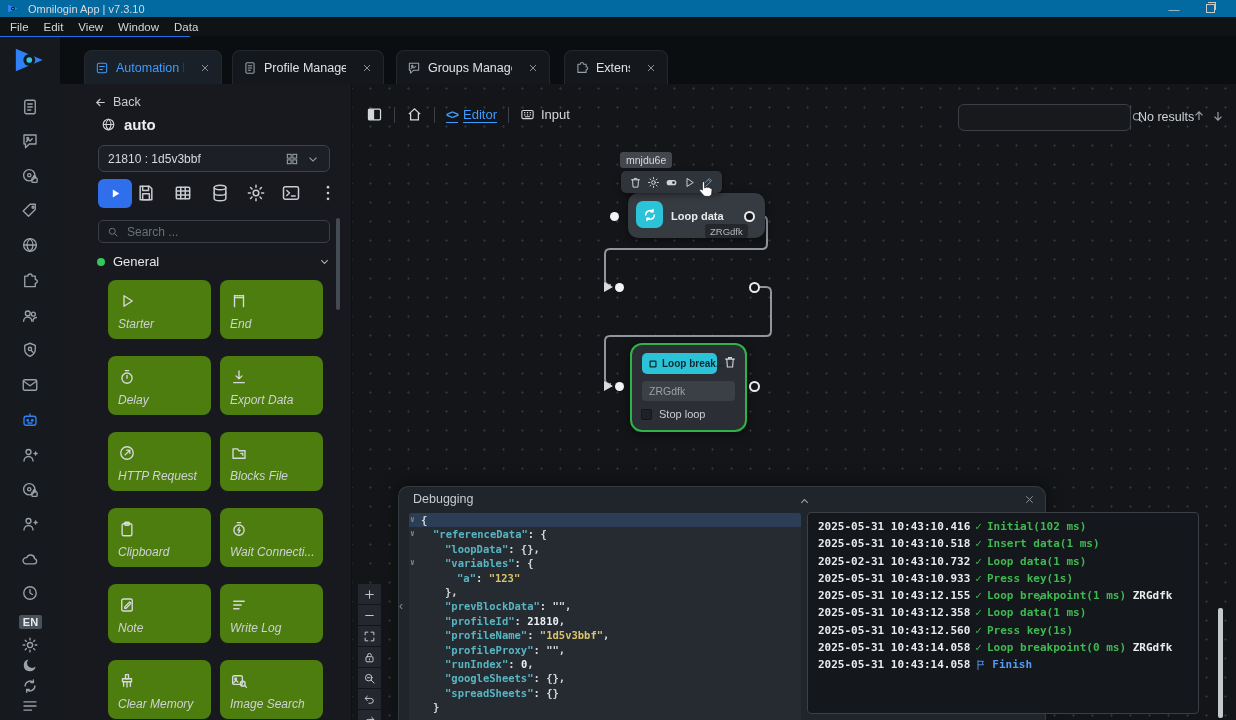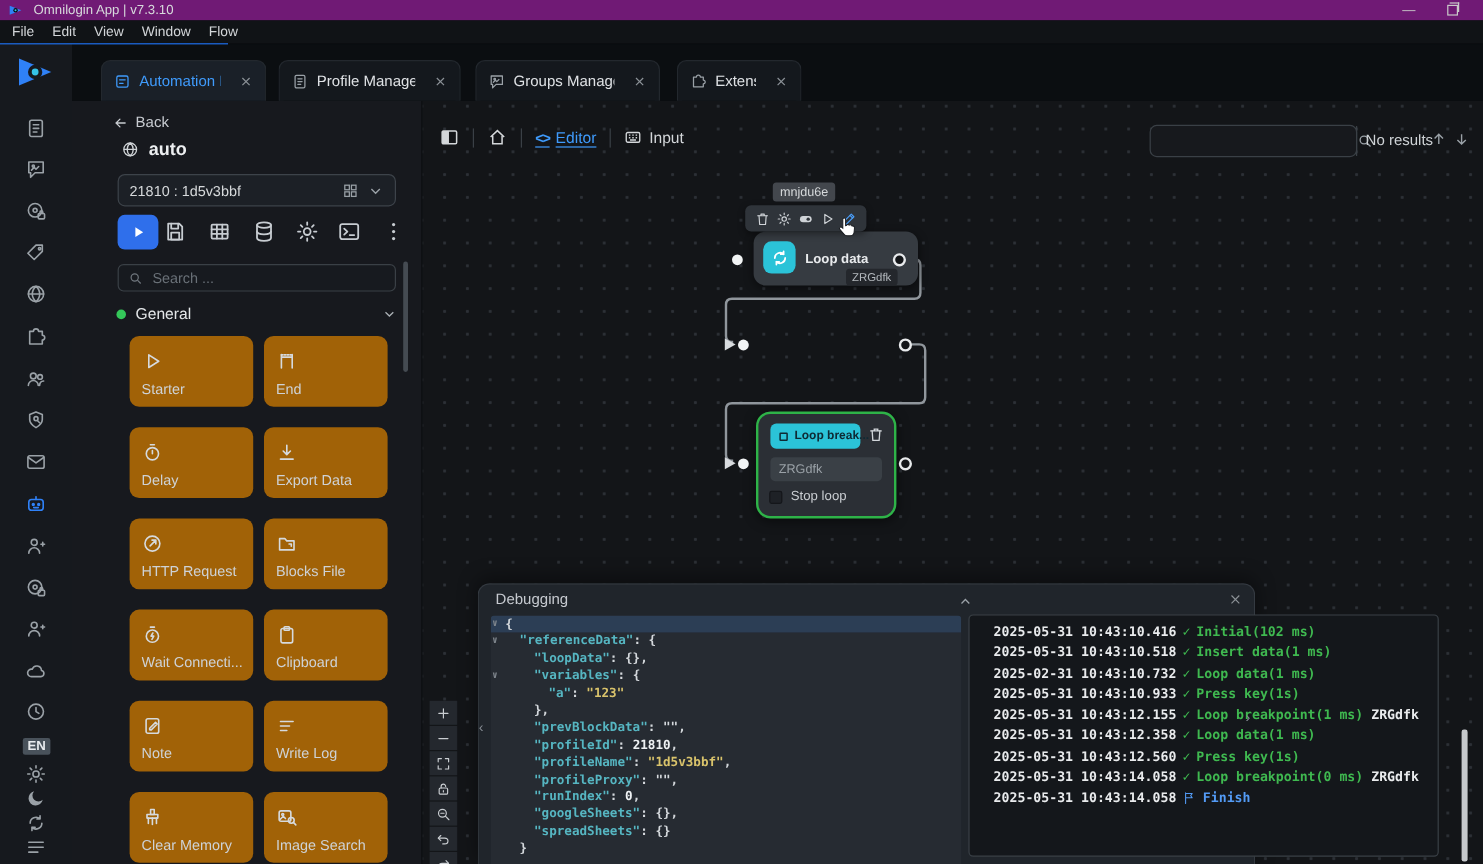--- a/index.html
+++ b/index.html
@@ -2,21 +2,21 @@
 <html><head>
 <meta charset="utf-8">
 <style>
   html,body{margin:0;padding:0;width:1236px;height:720px;overflow:hidden;background:#0a0d10;
     font-family:"Liberation Sans",sans-serif;-webkit-font-smoothing:antialiased;}
   *{box-sizing:border-box;}
   .abs{position:absolute;}
   .ic{display:inline-flex;align-items:center;justify-content:center;line-height:0;}
   .ic svg{width:100%;height:100%;}
   
-  #titlebar{position:absolute;left:0;top:0;width:1236px;height:17px;background:#701a75;color:#d7dadc;font-size:11px;display:flex;align-items:center;}
+  #titlebar{position:absolute;left:0;top:0;width:1236px;height:17px;background:#0369a1;color:#d7dadc;font-size:11px;display:flex;align-items:center;}
   #menubar{position:absolute;left:0;top:17px;width:1236px;height:19px;background:#101316;color:#d3d6d9;font-size:11.5px;display:flex;align-items:center;padding-left:10px;gap:15px;}
   .menu-item{cursor:default;}
   #blueline{position:absolute;left:0;top:36px;width:190px;height:2px;background:#1f6feb;}
   .winbtn{width:24px;height:15px;display:flex;align-items:center;justify-content:center;color:#c9c9c9;}
   
   #iconbar{position:absolute;left:0;top:37px;width:60px;height:683px;background:#16191e;z-index:5;}
   #applogo{position:absolute;left:12px;top:6px;width:36px;height:34px;}
   .sideic{position:absolute;left:21px;width:18px;height:18px;color:#9aa1a7;}
   .sideic.active{color:#2f81f7;}
   .enbadge{position:absolute;left:19px;width:23px;height:14px;background:#49525b;color:#e8ebee;font-size:11px;font-weight:bold;display:flex;align-items:center;justify-content:center;border-radius:2px;}
@@ -40,21 +40,21 @@
   .ptool{position:absolute;top:99px;width:20px;height:20px;color:#c7ccd1;}
   #psearch{position:absolute;left:38px;top:136px;width:232px;height:23px;background:#171a1f;border:1px solid #3a4046;border-radius:5px;display:flex;align-items:center;padding:0 8px;gap:6px;}
   #psearch .ic{width:12px;height:12px;color:#70777e;}
   #psearch input{flex:1;background:transparent;border:none;outline:none;color:#c9cdd1;font-size:12px;font-family:"Liberation Sans",sans-serif;}
   #psearch input::placeholder{color:#697077;}
   #sectionrow{position:absolute;left:37px;top:170px;width:234px;display:flex;align-items:center;}
   #sectionrow .dot{width:8px;height:8px;border-radius:50%;background:#34c759;margin-right:8px;}
   #sectionrow .lbl{color:#e4e7e9;font-size:13px;}
   #sectionrow .ic{margin-left:auto;width:13px;height:13px;color:#aab0b5;}
   #blockgrid{position:absolute;left:48px;top:196px;width:216px;display:grid;grid-template-columns:103px 103px;column-gap:9px;row-gap:17px;}
-  .blockcard{height:59px;background:#a16207;border-radius:8px;position:relative;padding:12px 10px;}
+  .blockcard{height:59px;background:#4d7c0f;border-radius:8px;position:relative;padding:12px 10px;font-style:italic;}
   .blockcard .ic{width:18px;height:18px;color:#d6dade;}
   .blockcard .blabel{position:absolute;left:10px;bottom:8px;right:6px;color:#ced2d6;font-size:12px;white-space:nowrap;overflow:hidden;}
   #panelscroll{position:absolute;left:276px;top:134px;width:4px;height:92px;background:#454b52;border-radius:2px;}
   
   #canvas{position:absolute;left:352px;top:84px;width:884px;height:636px;background:#131518;
     background-image:radial-gradient(circle,#2c3036 1.1px,transparent 1.4px);background-size:19px 19px;background-position:9px 14px;}
   #ctoolbar{position:absolute;left:14px;top:22px;display:flex;align-items:center;color:#d4d7da;font-size:13px;}
   #ctoolbar .ic{width:17px;height:17px;color:#d4d7da;}
   #ctoolbar .divider{width:1px;height:16px;background:#3a4046;margin:0 11px;}
   #ctoolbar .codeglyph{color:#3f9bfc;font-size:12px;font-weight:bold;letter-spacing:-1px;margin-right:5px;}
@@ -66,21 +66,21 @@
   #csearch .mag .ic{width:13px;height:13px;}
   #noresults{position:absolute;left:786px;top:26px;color:#cfd3d6;font-size:12.5px;}
   .navarrow{position:absolute;top:25px;width:14px;height:14px;color:#9aa1a7;}
   
   .zoombtn{position:absolute;left:6px;width:23px;height:20px;background:#24282e;display:flex;align-items:center;justify-content:center;color:#c9cdd1;}
   .zoombtn .ic{width:13px;height:13px;}
   
   .port-dot{position:absolute;width:9px;height:9px;border-radius:50%;background:#f2f4f5;z-index:6;}
   .port-ring{position:absolute;width:11px;height:11px;border-radius:50%;border:2px solid #e8eaec;background:#131518;z-index:6;}
   .inarrow{position:absolute;width:0;height:0;border-top:5px solid transparent;border-bottom:5px solid transparent;border-left:9px solid #d8dbde;z-index:6;}
-  #hovertag{position:absolute;left:268px;top:68px;height:16px;padding:0 6px;background:#43474d;border-radius:3px;color:#d6d9db;font-size:10.5px;display:flex;align-items:center;z-index:7;margin-left:24px;}
+  #hovertag{position:absolute;left:268px;top:68px;height:16px;padding:0 6px;background:#43474d;border-radius:3px;color:#d6d9db;font-size:10.5px;display:flex;align-items:center;z-index:7;}
   #floattb{position:absolute;left:269px;top:87px;width:101px;height:22px;background:#2f343a;border-radius:5px;display:flex;align-items:center;justify-content:space-around;padding:0 6px;z-index:7;box-shadow:0 2px 6px rgba(0,0,0,.4);}
   #floattb .ic{width:13px;height:13px;color:#cfd3d7;}
   #floattb .ic.blue{color:#4a9df8;}
   .node{position:absolute;background:#363b41;border-radius:10px;box-shadow:0 2px 8px rgba(0,0,0,.45);z-index:5;}
   .node .nicon{position:absolute;left:8px;top:8px;width:27px;height:27px;border-radius:7px;display:flex;align-items:center;justify-content:center;color:#fff;}
   .node .nicon .ic{width:16px;height:16px;}
   .node .nlabel{position:absolute;left:43px;top:0;height:100%;display:flex;align-items:center;color:#e9ebed;font-size:11px;font-weight:bold;}
   .nbadge{position:absolute;background:#24272c;border-radius:3px;color:#b3b8bd;font-size:9.5px;height:14px;padding:0 5px;display:flex;align-items:center;z-index:6;}
   #node3{position:absolute;left:278px;top:259px;width:117px;height:89px;background:#2b2f35;border:2.5px solid #2eb348;border-radius:12px;z-index:5;box-shadow:0 2px 10px rgba(0,0,0,.5);}
   #node3 .breakbtn{position:absolute;left:10px;top:8px;width:75px;height:21px;background:#2bc3d8;border-radius:5px;display:flex;align-items:center;gap:4px;padding:0 6px;color:#0e2a34;font-size:10px;font-weight:bold;white-space:nowrap;}
@@ -97,21 +97,21 @@
   #debugchev{position:absolute;left:399px;top:8px;width:13px;height:13px;color:#9aa1a7;}
   #debugclose{position:absolute;right:9px;top:6px;width:13px;height:13px;color:#8b9196;}
   #jsonbox{position:absolute;left:10px;top:26px;width:392px;height:208px;background:#262b32;font-family:"DejaVu Sans Mono",monospace;font-size:10.5px;font-weight:600;overflow:hidden;border-radius:3px 3px 0 0;}
   .jrow{height:14.4px;line-height:14.4px;white-space:pre;position:relative;padding-left:12px;}
   .jrow.sel{background:#2c3e55;}
   .jrow .garrow{position:absolute;left:1px;top:0;color:#7e858c;font-size:8px;}
   .jk{color:#56b6c2;} .jp{color:#d4d8dc;} .js{color:#d9c36b;} .jn{color:#eef1f3;font-weight:bold;}
   #jsonleft{position:absolute;left:0px;top:112px;color:#858b92;font-size:12px;}
   #logbox{position:absolute;left:408px;top:25px;width:392px;height:202px;background:#14171b;border:1px solid #3a4046;border-radius:4px;padding:5px 0 0 10px;font-family:"DejaVu Sans Mono",monospace;font-size:11px;font-weight:bold;overflow:hidden;}
   .lrow{height:17.3px;line-height:17.3px;white-space:pre;display:flex;align-items:center;}
-  .ltime{color:#e9ebed;margin-left:10px;} .lmsg{color:#3fb950;} .lsuffix{color:#e9ebed;} .lrow .stat{margin:0 5px;}
+  .ltime{color:#e9ebed;} .lmsg{color:#3fb950;} .lsuffix{color:#e9ebed;} .lrow .stat{margin:0 5px;}
   .lrow .stat.chk{color:#3fb950;font-weight:bold;}
   .lrow .flagic{width:12px;height:12px;color:#539bf5;margin:0 5px;display:inline-flex;}
   .lrow .lfinish{color:#539bf5;}
   #logright{position:absolute;right:3px;top:104px;color:#858b92;font-size:12px;}
   #pagescroll{position:absolute;left:1218px;top:608px;width:5px;height:110px;background:#c6c9cc;border-radius:2px;z-index:30;}
   #wiresvg{position:absolute;left:0;top:0;z-index:4;}
 </style>
 </head>
 <body>
 
@@ -130,21 +130,21 @@
     <span style="position:relative;width:9px;height:9px;border:1px solid #c9c9c9;display:inline-block;">
         <span style="position:absolute;left:1px;top:-3px;width:8px;height:8px;border-top:1px solid #c9c9c9;border-right:1px solid #c9c9c9;"></span>
       </span>
   </span>
 </div>
 <div id="menubar">
     <span class="menu-item">File</span>
     <span class="menu-item">Edit</span>
     <span class="menu-item">View</span>
     <span class="menu-item">Window</span>
-    <span class="menu-item">Flow</span>
+    <span class="menu-item">Data</span>
   </div>
 <div id="blueline"></div>
 
 <div id="iconbar">
   <span id="applogo" class="ic">
     <svg viewBox="0 0 24 24">
         <path d="M2 4l19 8-19 8z" fill="#2f81f7"></path>
         <circle cx="11.5" cy="12" r="4.2" fill="#16191e"></circle>
         <circle cx="11.5" cy="12" r="2" fill="#35c3e8"></circle>
       </svg>
@@ -424,31 +424,31 @@
           </svg>
         </span><span class="blabel">HTTP Request</span></div>
       <div class="blockcard"><span class="ic ">
           <svg viewBox="0 0 24 24" fill="none" stroke="currentColor" stroke-width="1.8" stroke-linecap="round" stroke-linejoin="round">
             <path d="M4 6.5h6l2 2.5h8V19H4z"></path>
             <path d="M14.5 12.5h2.5v2.5"></path>
           </svg>
         </span><span class="blabel">Blocks File</span></div>
       <div class="blockcard"><span class="ic ">
           <svg viewBox="0 0 24 24" fill="none" stroke="currentColor" stroke-width="1.8" stroke-linecap="round" stroke-linejoin="round">
+            <rect x="5.5" y="5" width="13" height="16" rx="2"></rect>
+            <rect x="9" y="3" width="6" height="4" rx="1"></rect>
+          </svg>
+        </span><span class="blabel">Clipboard</span></div>
+      <div class="blockcard"><span class="ic ">
+          <svg viewBox="0 0 24 24" fill="none" stroke="currentColor" stroke-width="1.8" stroke-linecap="round" stroke-linejoin="round">
             <circle cx="12" cy="13.5" r="6.8"></circle>
             <path d="M9.8 3.5h4.4"></path>
             <path d="M12.5 10l-2 3.5h3l-2 3.5"></path>
           </svg>
         </span><span class="blabel">Wait Connecti...</span></div>
-      <div class="blockcard"><span class="ic ">
-          <svg viewBox="0 0 24 24" fill="none" stroke="currentColor" stroke-width="1.8" stroke-linecap="round" stroke-linejoin="round">
-            <rect x="5.5" y="5" width="13" height="16" rx="2"></rect>
-            <rect x="9" y="3" width="6" height="4" rx="1"></rect>
-          </svg>
-        </span><span class="blabel">Clipboard</span></div>
       <div class="blockcard"><span class="ic ">
           <svg viewBox="0 0 24 24" fill="none" stroke="currentColor" stroke-width="1.8" stroke-linecap="round" stroke-linejoin="round">
             <rect x="5" y="4" width="14" height="16" rx="2"></rect>
             <path d="M9 14.5l6.5-6.5 1.8 1.8-6.5 6.5H9z"></path>
           </svg>
         </span><span class="blabel">Note</span></div>
       <div class="blockcard"><span class="ic ">
           <svg viewBox="0 0 24 24" fill="none" stroke="currentColor" stroke-width="1.8" stroke-linecap="round" stroke-linejoin="round">
             <path d="M5 7h14M5 12h10M5 17h7"></path>
           </svg>

